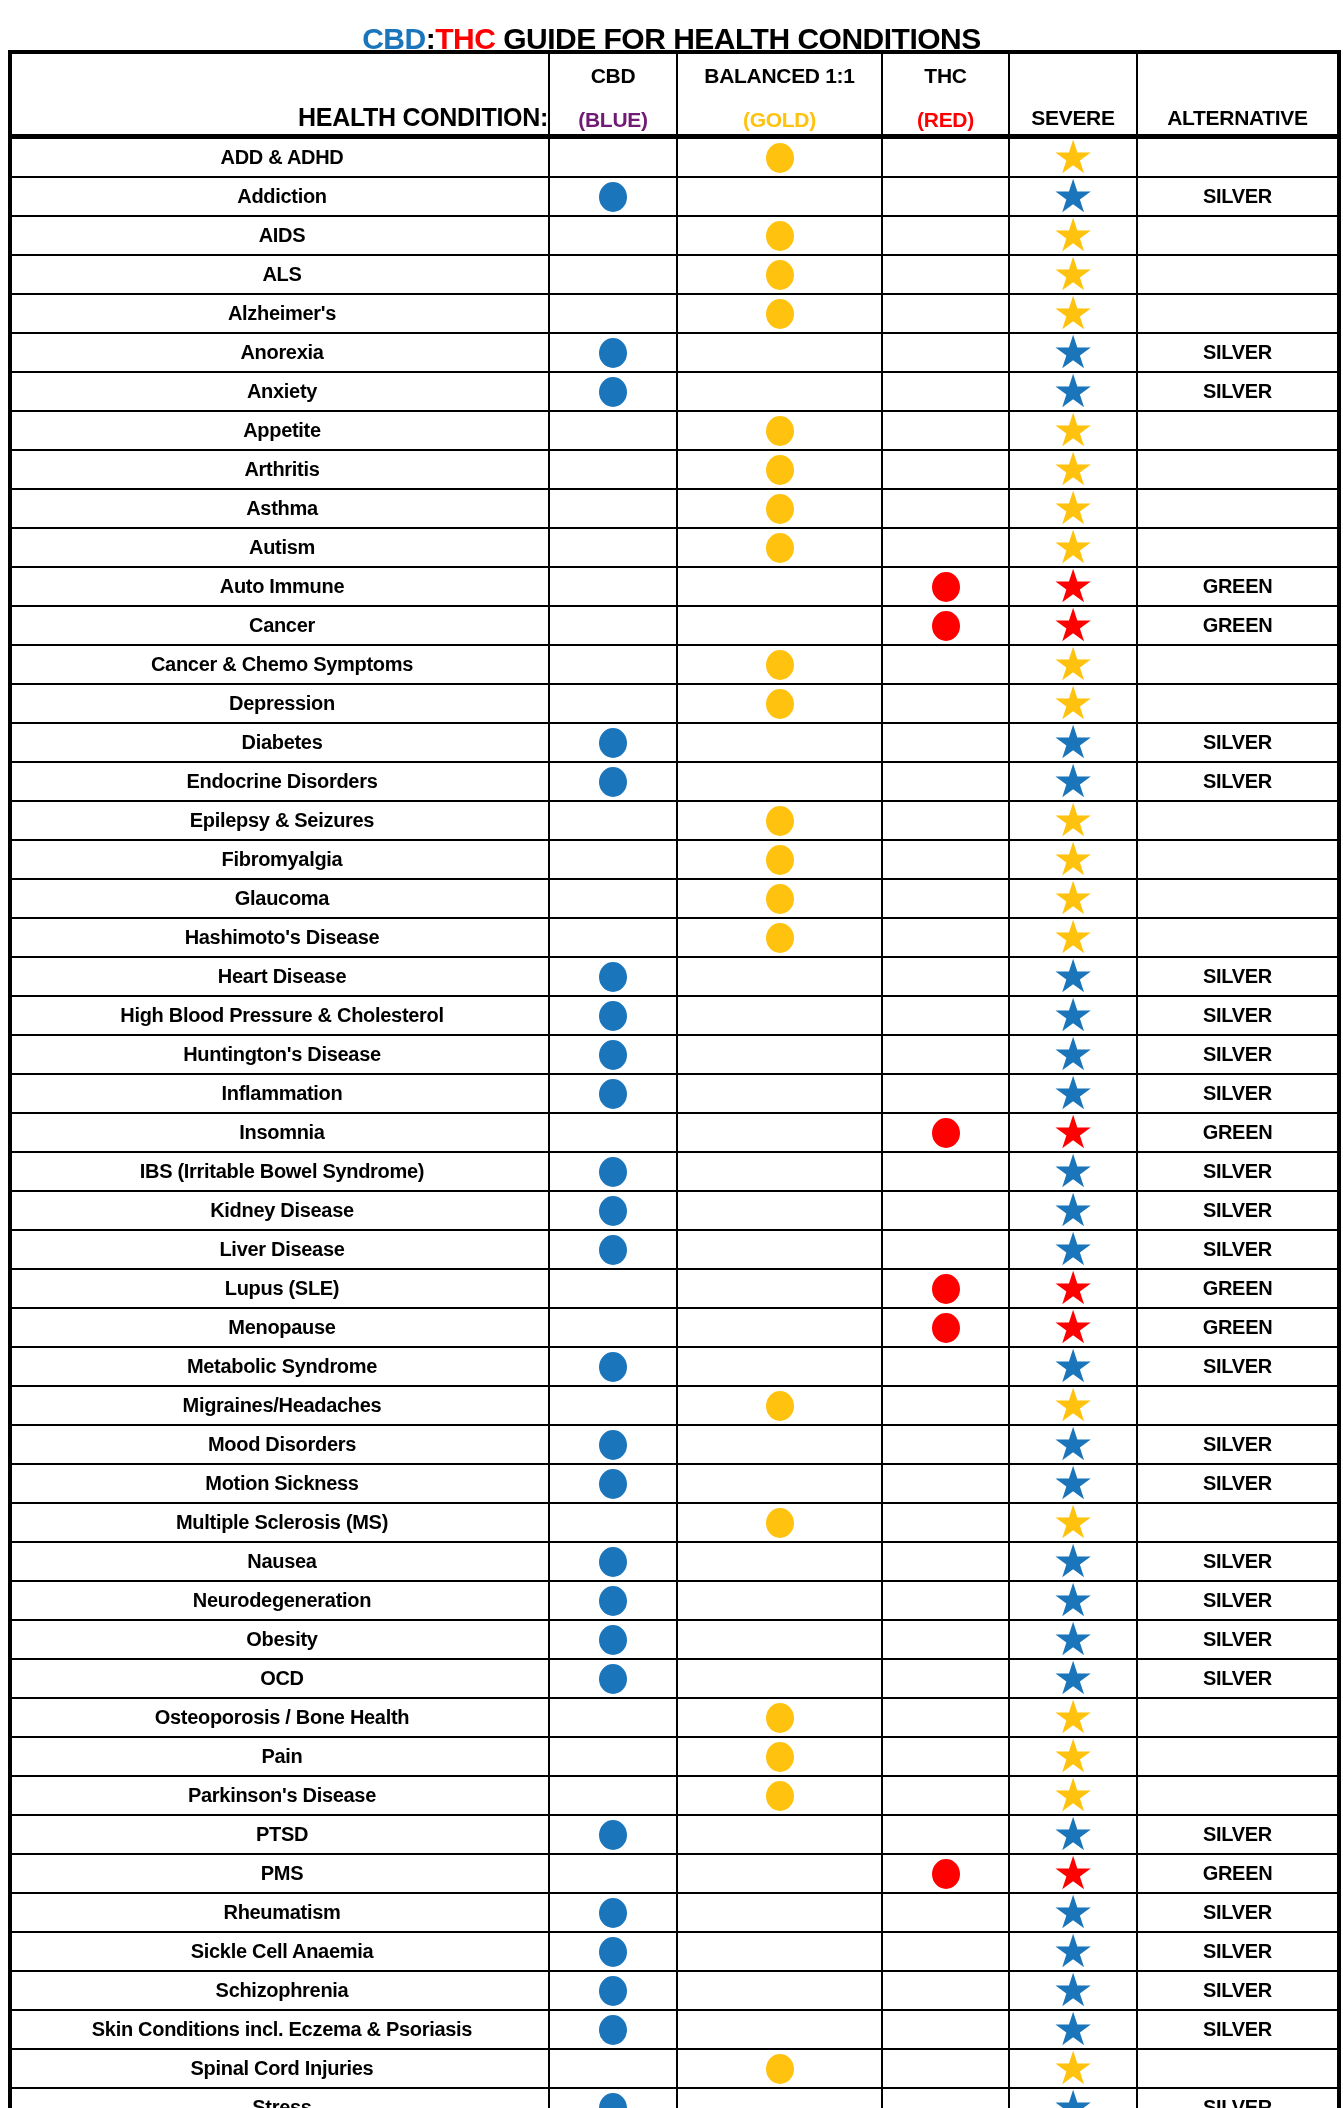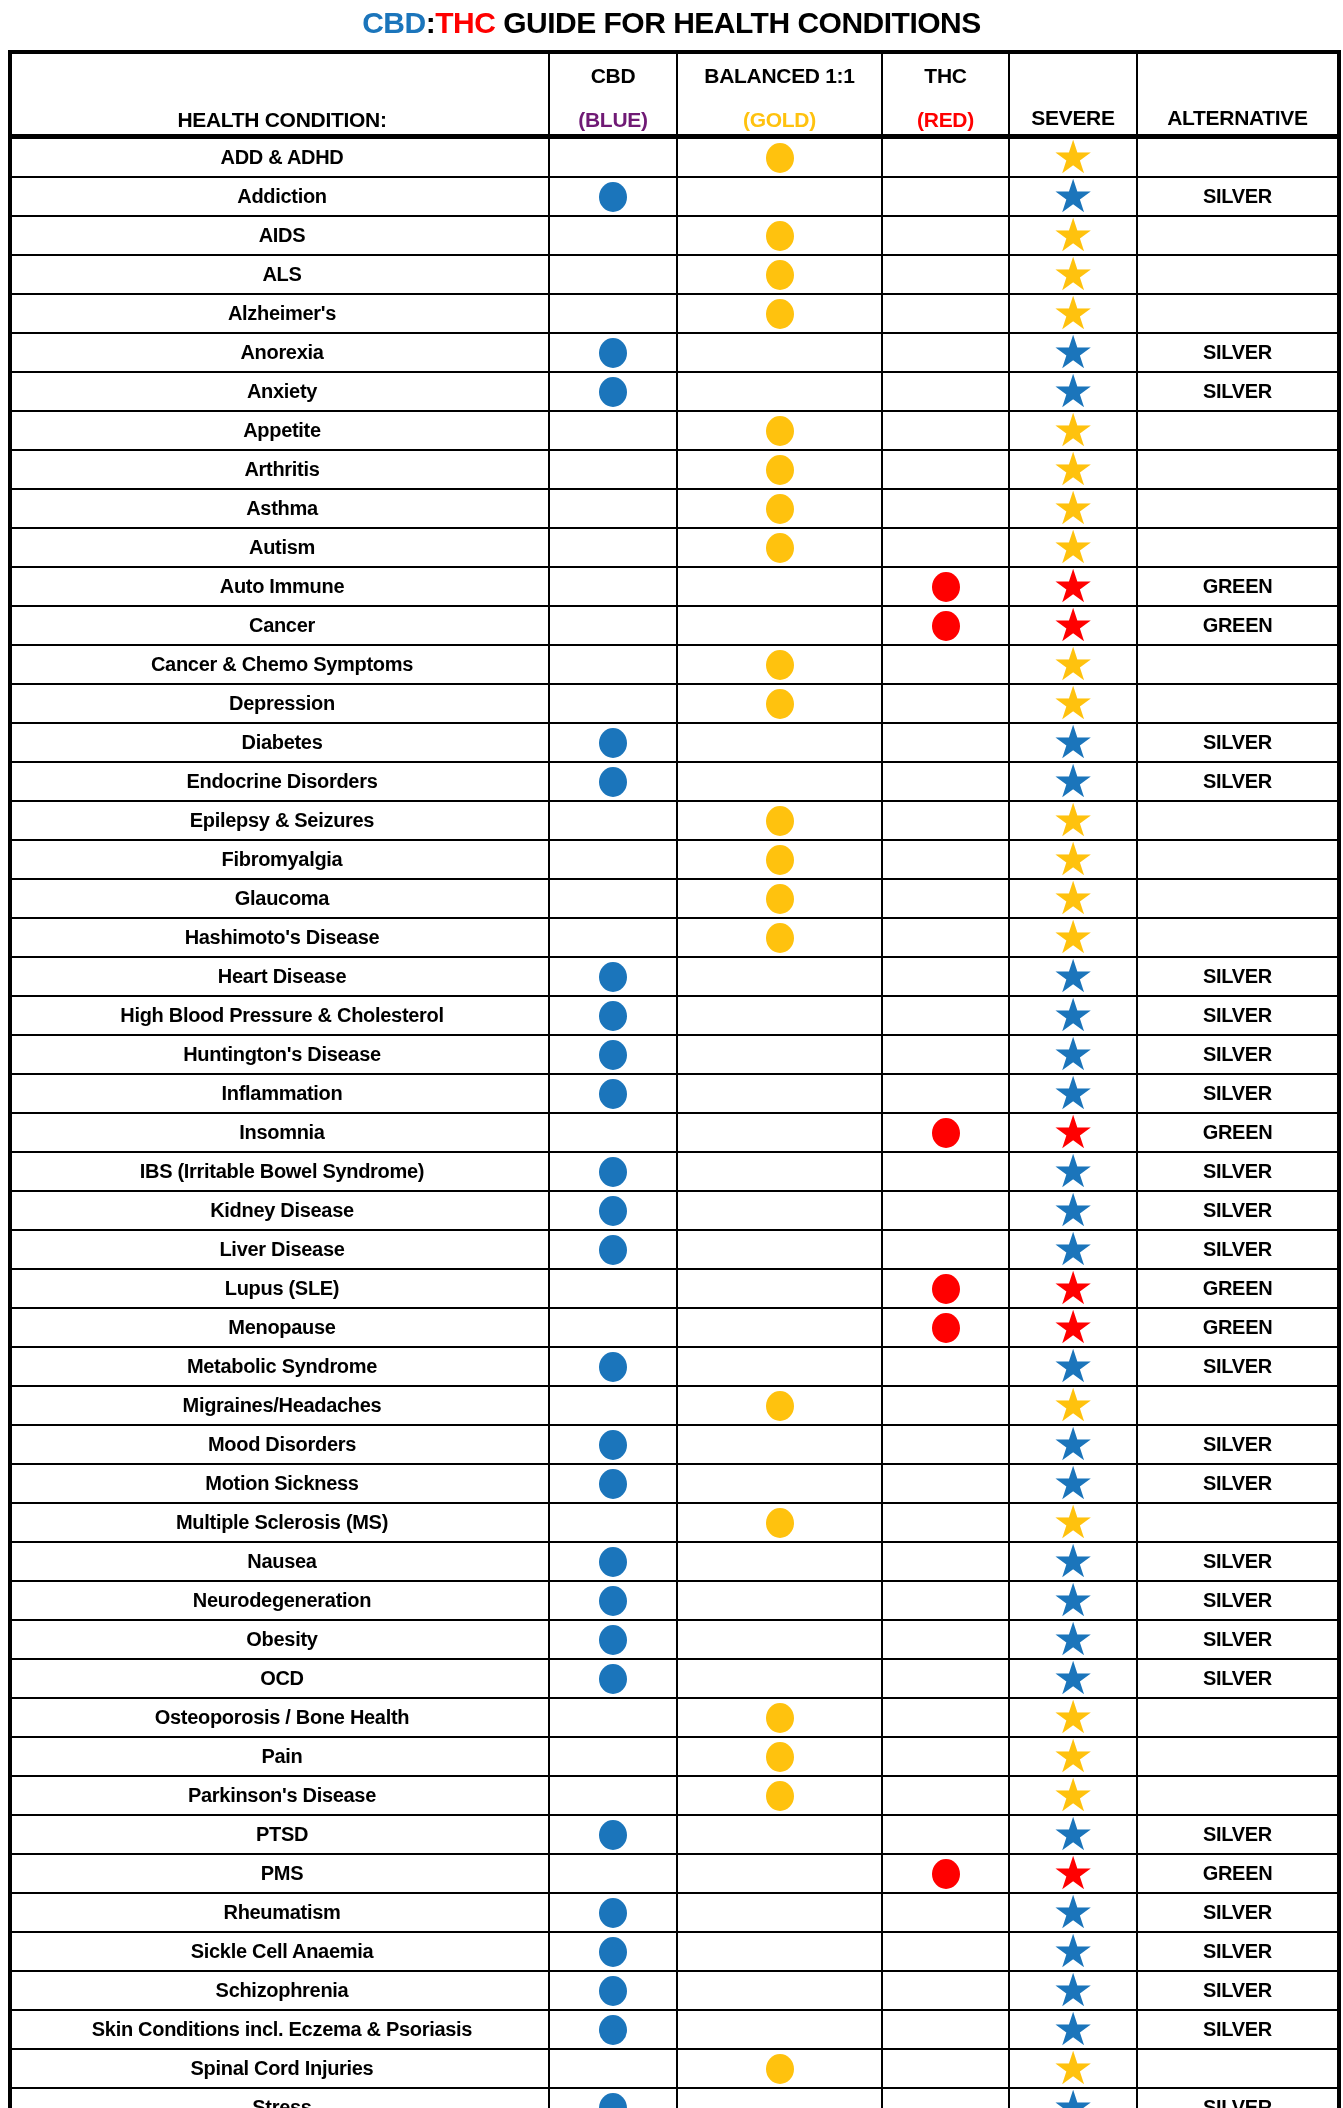--- a/index.html
+++ b/index.html
@@ -1,30 +1,30 @@
 <!DOCTYPE html>
 <html><head>
 <meta charset="utf-8">
 <style>
   html,body{margin:0;padding:0;background:#ffffff;}
   body{width:1343px;font-family:"Liberation Sans","DejaVu Sans",sans-serif;font-weight:700;color:#000;}
-  .title{width:1343px;text-align:center;font-size:30px;letter-spacing:-0.5px;padding-top:6px;height:50px;box-sizing:border-box;white-space:nowrap;}
+  .title{width:1343px;text-align:center;font-size:30px;letter-spacing:-0.5px;padding-top:22px;height:50px;box-sizing:border-box;white-space:nowrap;}
   .title .t-blue{color:#1B75BB;}
   .title .t-red{color:#FF0000;}
   table{border-collapse:collapse;table-layout:fixed;margin-left:8px;width:1329px;}
   col.c-cond{width:539px;}
   col.c-cbd{width:128px;}
   col.c-bal{width:205px;}
   col.c-thc{width:127px;}
   col.c-sev{width:128px;}
   col.c-alt{width:202px;}
   table{border:4px solid #000;}
   th,td{border:2px solid #000;padding:0;overflow:visible;}
   thead th{border-bottom:5px solid #000;height:76px;vertical-align:bottom;font-size:21px;letter-spacing:-0.3px;}
-  th.h-cond{text-align:center;padding-left:4px;padding-bottom:2px;font-size:21px;}
+  th.h-cond{text-align:right;padding-left:4px;padding-bottom:2px;font-size:25px;}
   .hdr-stack{display:flex;flex-direction:column;justify-content:space-between;height:72px;align-items:center;}
   .hdr-name{display:block;padding-top:2px;}
   .hdr-sub{display:block;padding-bottom:2px;}
   .hdr-sub.blue{color:#701a75;}
   .hdr-sub.gold{color:#FFC20E;}
   .hdr-sub.red{color:#FF0000;}
   th.h-bottom{text-align:center;padding-bottom:4px;}
   tbody tr{height:37px;}
   td.cell-cond{font-size:20px;text-align:center;padding-left:4px;letter-spacing:-0.3px;vertical-align:middle;white-space:nowrap;}
   td.cell-mark,td.cell-alt{text-align:center;vertical-align:middle;}

